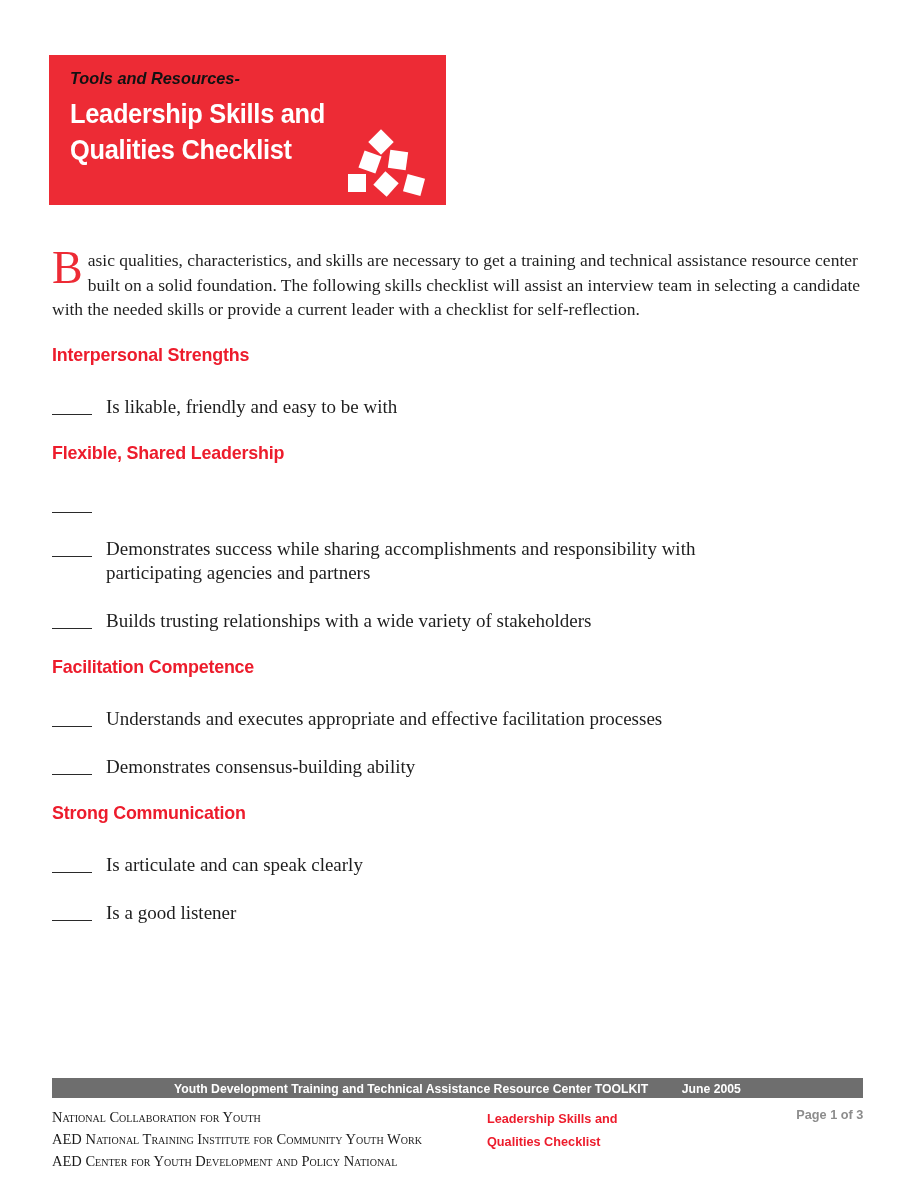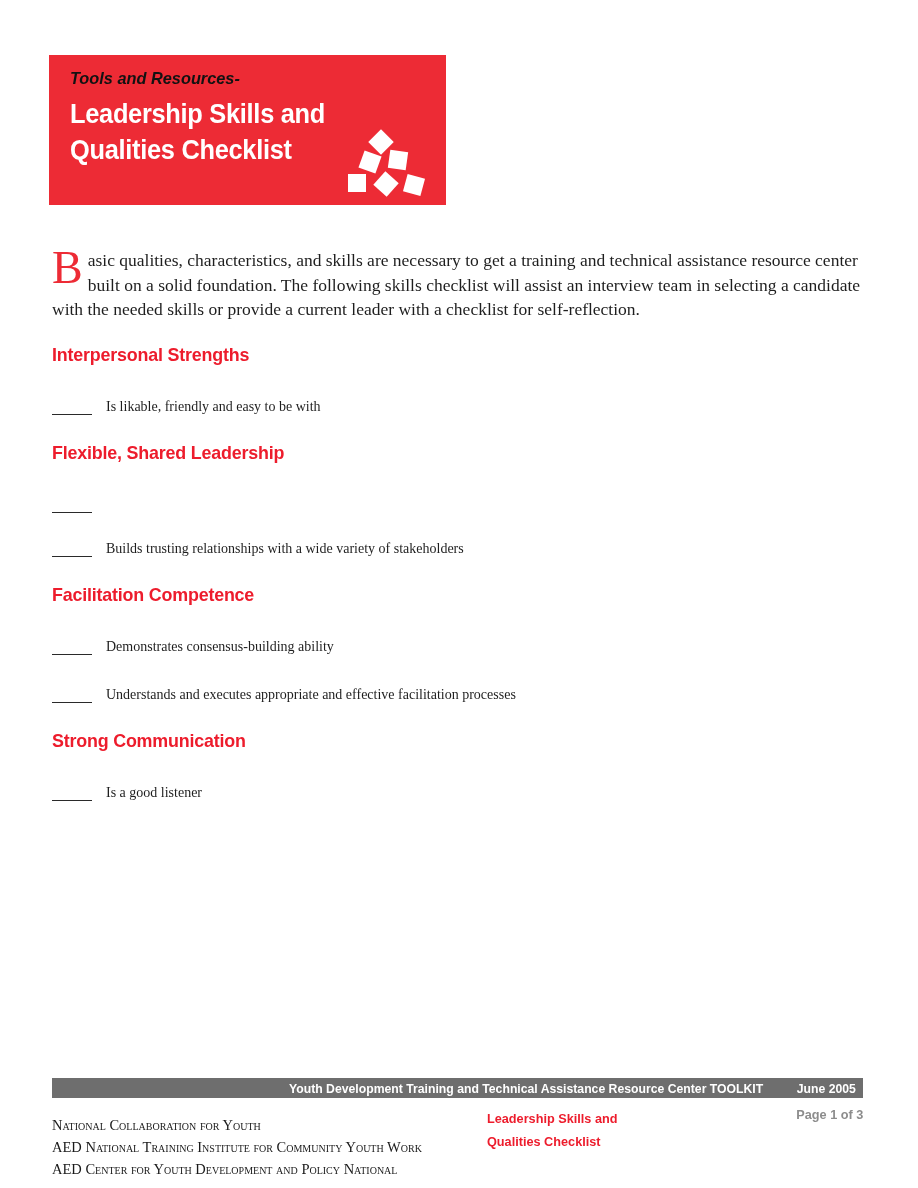--- a/index.html
+++ b/index.html
@@ -71,48 +71,48 @@
     font-size:19px;line-height:19px;
     color:#ED1C2C;
     letter-spacing:-.2px;
     transform:scaleX(.94);transform-origin:left;
     margin:23px 0 31px 0;
   }
   .check-item{
     display:flex;
     align-items:flex-start;
     margin-bottom:24px;
-    font-size:14px;line-height:24px;
+    font-size:19px;line-height:24px;
   }
   .blank{
     flex:0 0 40px;
     height:19px;
     border-bottom:1.5px solid #2a2a2a;
     margin-right:14px;
   }
   .item-text{max-width:640px;}
 
   
   .footer{
     position:absolute;left:52px;top:1078px;width:811px;
   }
   .footer-bar{
     height:20px;
     background:#6E6E6E;
     color:#fff;
-    display:flex;justify-content:flex-end;align-items:center;
+    display:flex;justify-content:center;align-items:center;
     font-family:"Liberation Sans", sans-serif;
     font-weight:bold;font-size:13px;
     padding:0 7px;box-sizing:border-box;
   }
   .footer-bar .bar-left{transform:scaleX(.94);transform-origin:left;white-space:nowrap;}
   .footer-bar .bar-right{transform:scaleX(.94);transform-origin:right;white-space:nowrap;}
   .footer-cols{position:relative;margin-top:8px;height:80px;}
   .orgs{
-    position:absolute;left:0;top:8px;
+    position:absolute;left:0;top:0;
     font-family:"Liberation Serif", serif;
     font-variant:small-caps;
     font-size:14.5px;line-height:22px;
     color:#1a1a1a;
     white-space:nowrap;
   }
   .doc-title{
     position:absolute;left:435px;top:1px;
     font-family:"Liberation Sans", sans-serif;
     font-weight:bold;font-size:13.5px;line-height:23px;
@@ -162,38 +162,46 @@
       </div>
     </div>
 
     <div>
       <div class="section-heading">Flexible, Shared Leadership</div>
       <div class="check-item">
         <span class="blank"></span>
       </div>
       <div class="check-item">
         <span class="blank"></span>
+        <span class="item-text">Demonstrates success while sharing accomplishments and responsibility with participating agencies and partners</span>
+      </div>
+      <div class="check-item">
+        <span class="blank"></span>
         <span class="item-text">Builds trusting relationships with a wide variety of stakeholders</span>
       </div>
     </div>
 
     <div>
       <div class="section-heading">Facilitation Competence</div>
       <div class="check-item">
         <span class="blank"></span>
+        <span class="item-text">Understands and executes appropriate and effective facilitation processes</span>
+      </div>
+      <div class="check-item">
+        <span class="blank"></span>
         <span class="item-text">Demonstrates consensus-building ability</span>
       </div>
-      <div class="check-item">
-        <span class="blank"></span>
-        <span class="item-text">Understands and executes appropriate and effective facilitation processes</span>
-      </div>
     </div>
 
     <div>
       <div class="section-heading">Strong Communication</div>
+      <div class="check-item">
+        <span class="blank"></span>
+        <span class="item-text">Is articulate and can speak clearly</span>
+      </div>
       <div class="check-item">
         <span class="blank"></span>
         <span class="item-text">Is a good listener</span>
       </div>
     </div>
 
   </div>
 
   <div class="footer">
     <div class="footer-bar">

